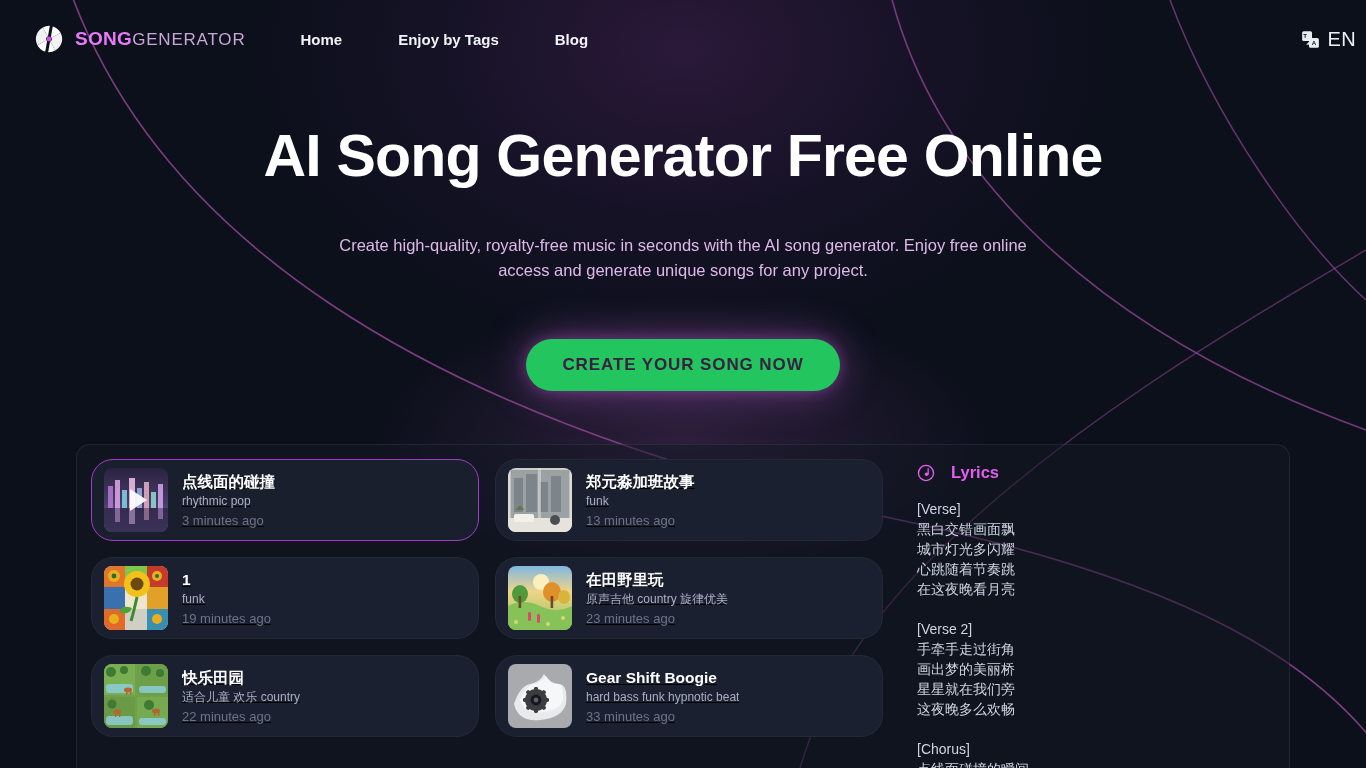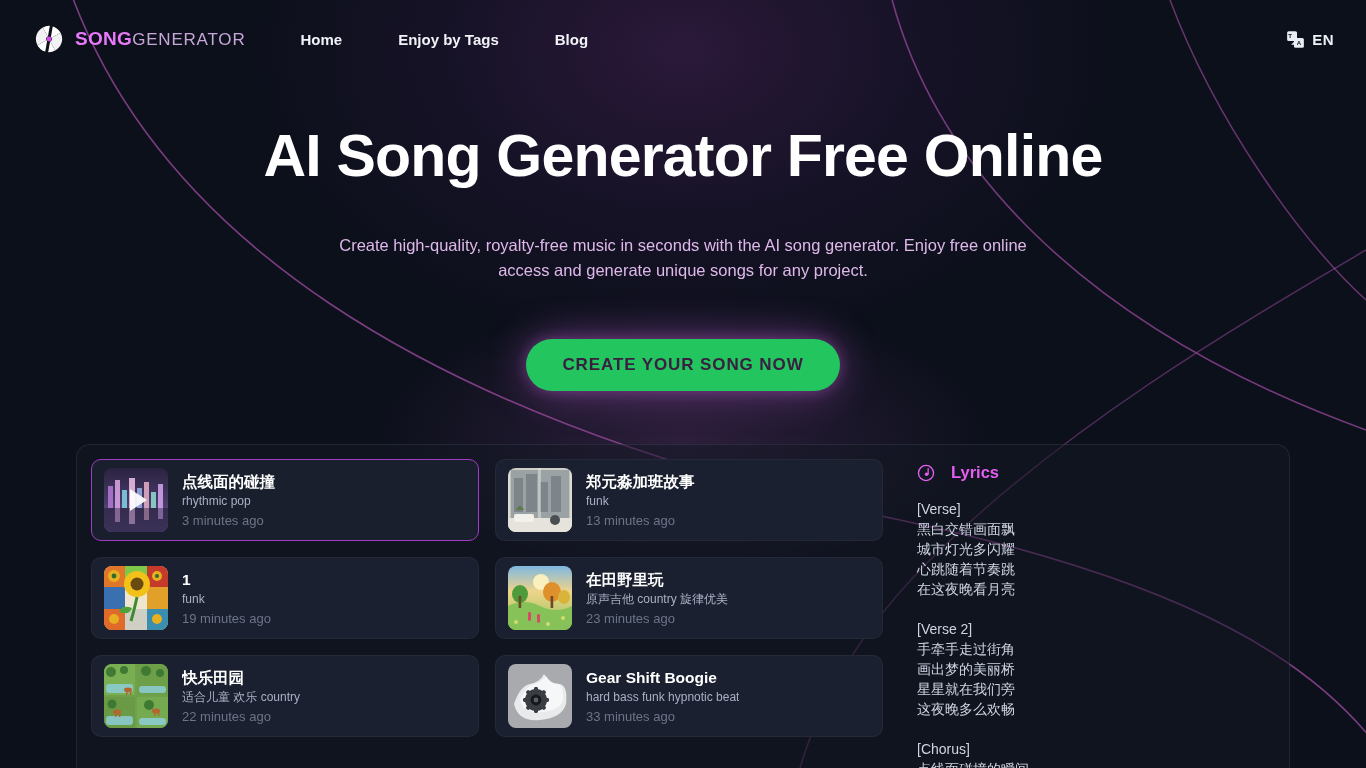--- a/index.html
+++ b/index.html
@@ -54,21 +54,21 @@
     pointer-events: none;
   }
 
   
   .header {
     position: relative;
     z-index: 6;
     height: 78px;
     display: flex;
     align-items: center;
-    padding: 0 32px 0 34px;
+    padding: 0 10px 0 34px;
   }
 
   .brand {
     display: flex;
     align-items: center;
     gap: 11px;
     cursor: pointer;
   }
   .brand-logo {
     width: 30px;
@@ -108,22 +108,22 @@
   .lang {
     margin-left: auto;
     display: flex;
     align-items: center;
     gap: 7px;
     cursor: pointer;
   }
   .lang-icon { width: 19px; height: 19px; display: block; }
   .lang-label {
     color: #eef1f6;
-    font-size: 15px;
-    font-weight: 700;
+    font-size: 20px;
+    font-weight: 400;
     letter-spacing: .4px;
   }
 
   
   .hero {
     position: relative;
     z-index: 5;
     text-align: center;
     padding-top: 48px;
   }
@@ -191,23 +191,24 @@
     align-content: start;
     overflow: hidden;
   }
 
   .song-card {
     display: flex;
     align-items: center;
     gap: 14px;
     background: #1b2030;
     border: 1px solid rgba(255,255,255,.045);
-    border-radius: 10px;
+    border-radius: 22px;
     padding: 9px 12px;
     cursor: pointer;
+    text-decoration: underline;
   }
   .song-card.active {
     border: 1.5px solid #a23bc6;
     background: #1a1f2e;
   }
 
   .thumb {
     position: relative;
     width: 64px;
     height: 64px;

